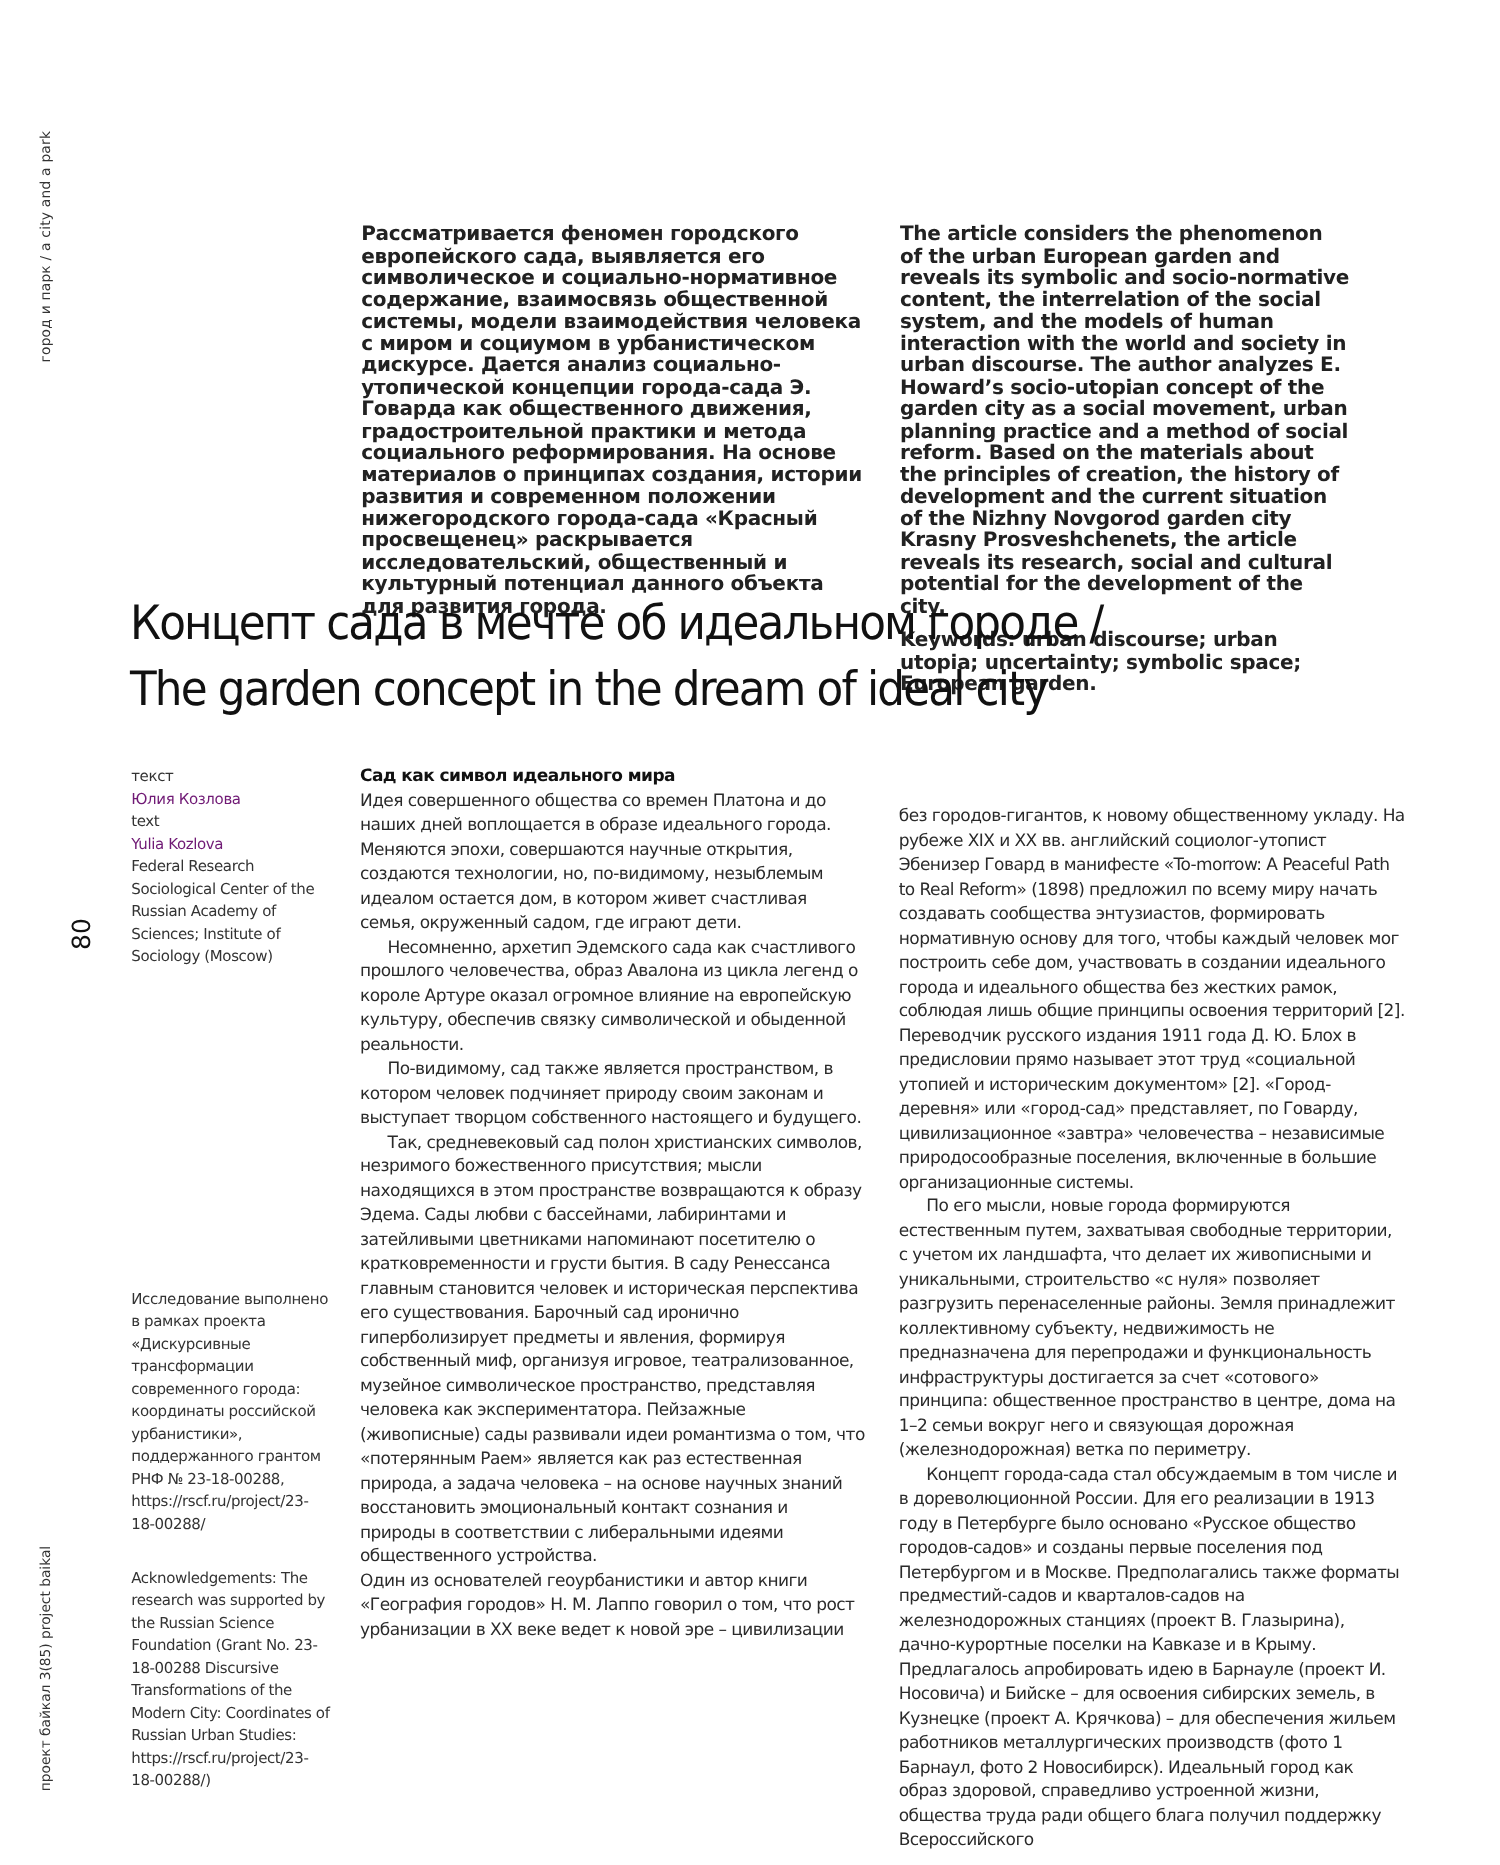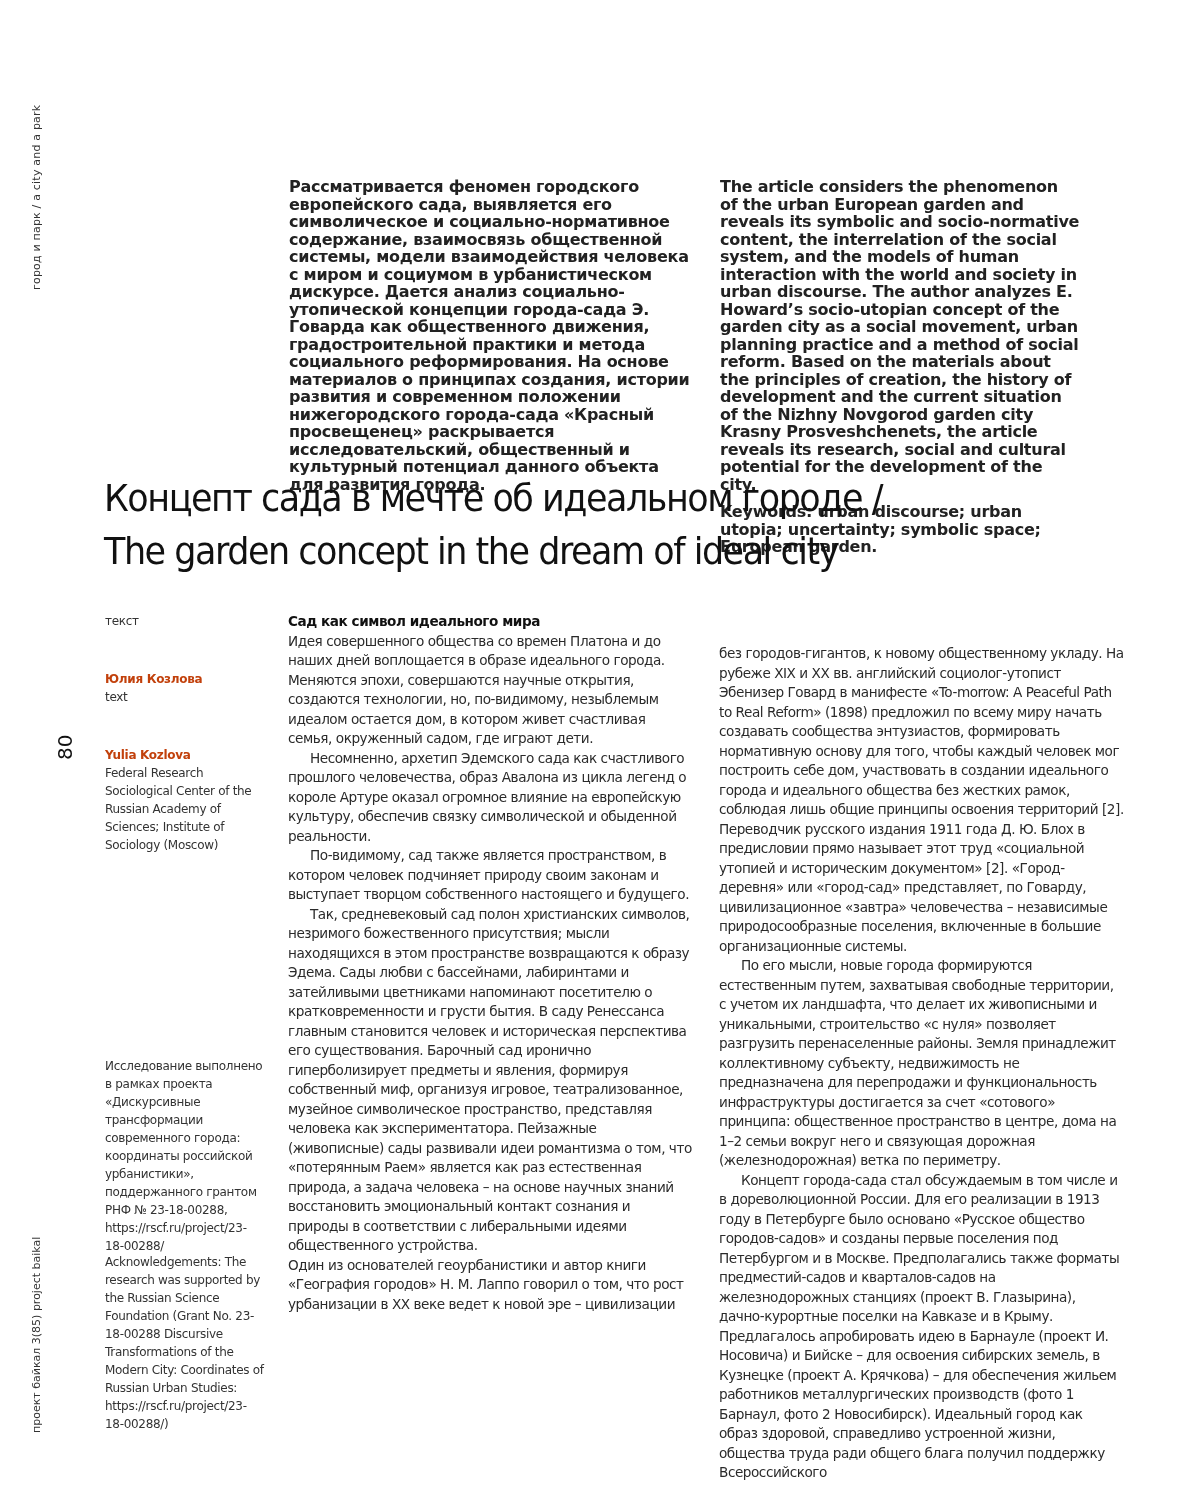--- a/index.html
+++ b/index.html
@@ -17,23 +17,23 @@
   .abstract p.kw { margin-top: 10px; }
   #abstract-ru { left: 289px; top: 178px; width: 408px; }
   #abstract-en { left: 720px; top: 178px; width: 360px; }
 
   #title { position: absolute; left: 104px; top: 472px; margin: 0;
            font-family: "DejaVu Sans", sans-serif; font-weight: normal; font-size: 38px;
            line-height: 53px; color: #111; letter-spacing: -1.6px; transform: scaleX(0.92); transform-origin: left top; white-space: nowrap; }
 
   .side { position: absolute; left: 105px; width: 160px; font-family: "DejaVu Sans", sans-serif;
           font-size: 12px; line-height: 18px; color: #333; letter-spacing: -0.3px; }
-  .side .name { font-weight: bold; color: #c2410c; margin-top: 40px; }
+  .side .name { font-weight: normal; color: #701a75; }
   #author-block { top: 612px; }
-  #ack-ru { top: 1057px; }
+  #ack-ru { top: 1030px; }
   #ack-en { top: 1253px; }
 
   .col { position: absolute; font-family: "DejaVu Sans", sans-serif; font-size: 13.6px;
          line-height: 19.5px; color: #2a2a2a; letter-spacing: -0.45px; }
   .col p { margin: 0; text-align: left; }
   .col p.ind { text-indent: 22px; }
   .col h3 { margin: 0; font-size: 13.6px; font-weight: bold; color: #111; letter-spacing: -0.45px; }
   .col h3.second { margin-top: 9px; }
   #col-mid { left: 288px; top: 612px; width: 405px; }
   #col-right { left: 719px; top: 644px; width: 405px; }

